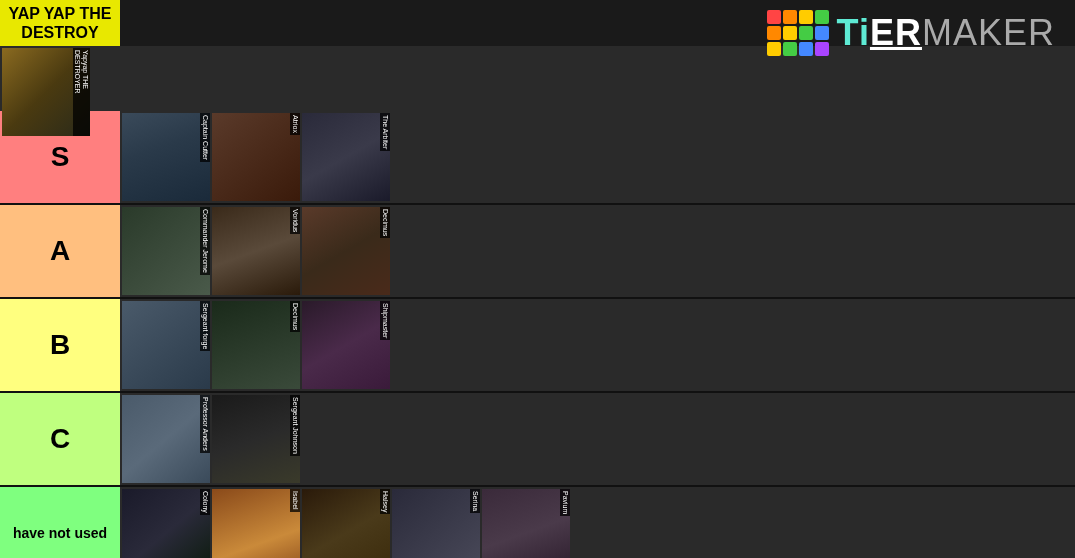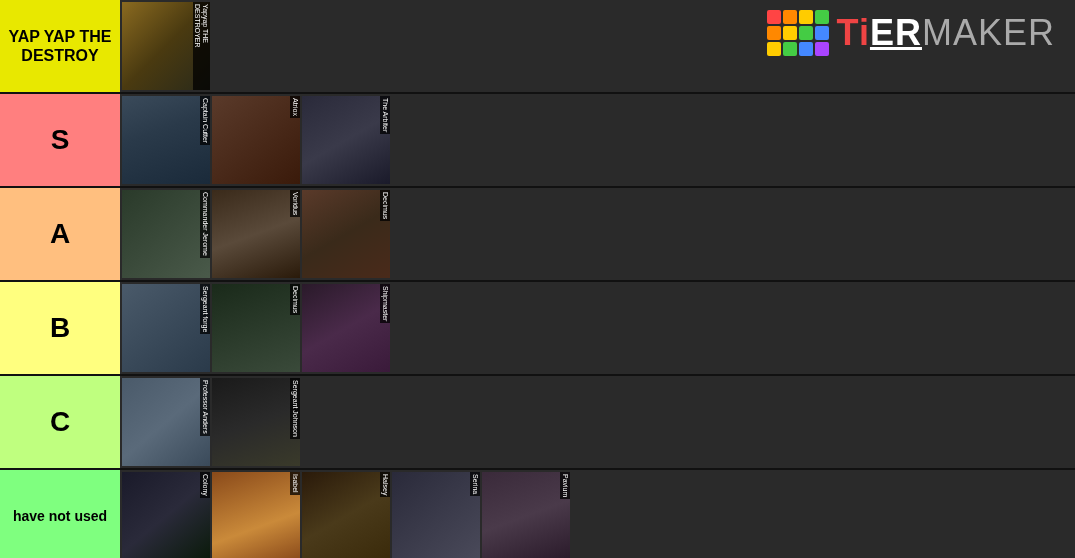--- a/index.html
+++ b/index.html
@@ -46,21 +46,21 @@
       background: #2a2a2a;
       align-items: center;
       padding: 2px;
       gap: 2px;
       overflow: hidden;
     }
 
     
     .header-row {
       display: flex;
-      flex-direction: row;
+      flex-direction: column;
       height: 111px;
       border-bottom: 2px solid #111;
     }
 
     .header-label {
       width: 120px;
       min-width: 120px;
       background: #e8e800;
       display: flex;
       align-items: center;
@@ -105,21 +105,21 @@
       border-radius: 2px;
     }
 
     .logo-text {
       font-size: 36px;
       font-weight: bold;
       color: #fff;
       letter-spacing: 1px;
     }
 
-    .logo-text span.tier { color: #ef4444; }
+    .logo-text span.tier { color: #5eead4; }
 
     
     .char-card {
       width: 88px;
       height: 88px;
       position: relative;
       overflow: hidden;
       flex-shrink: 0;
     }
 

